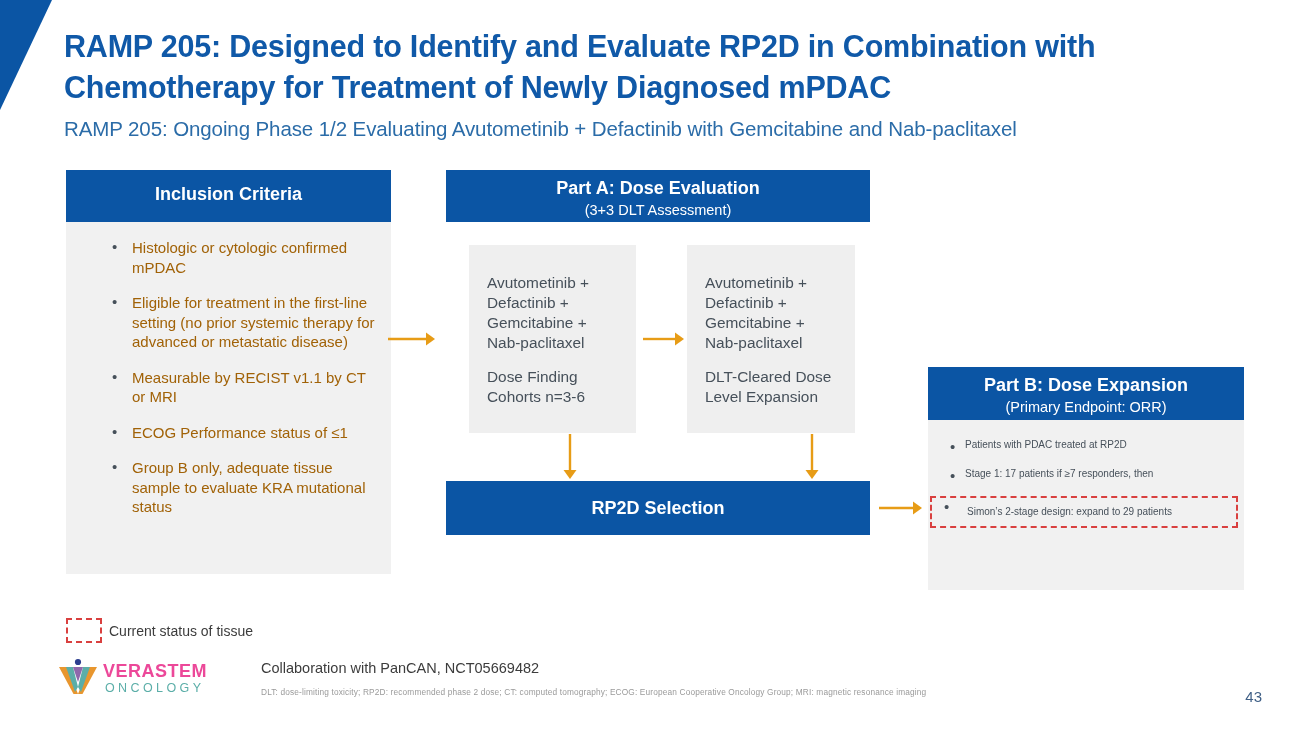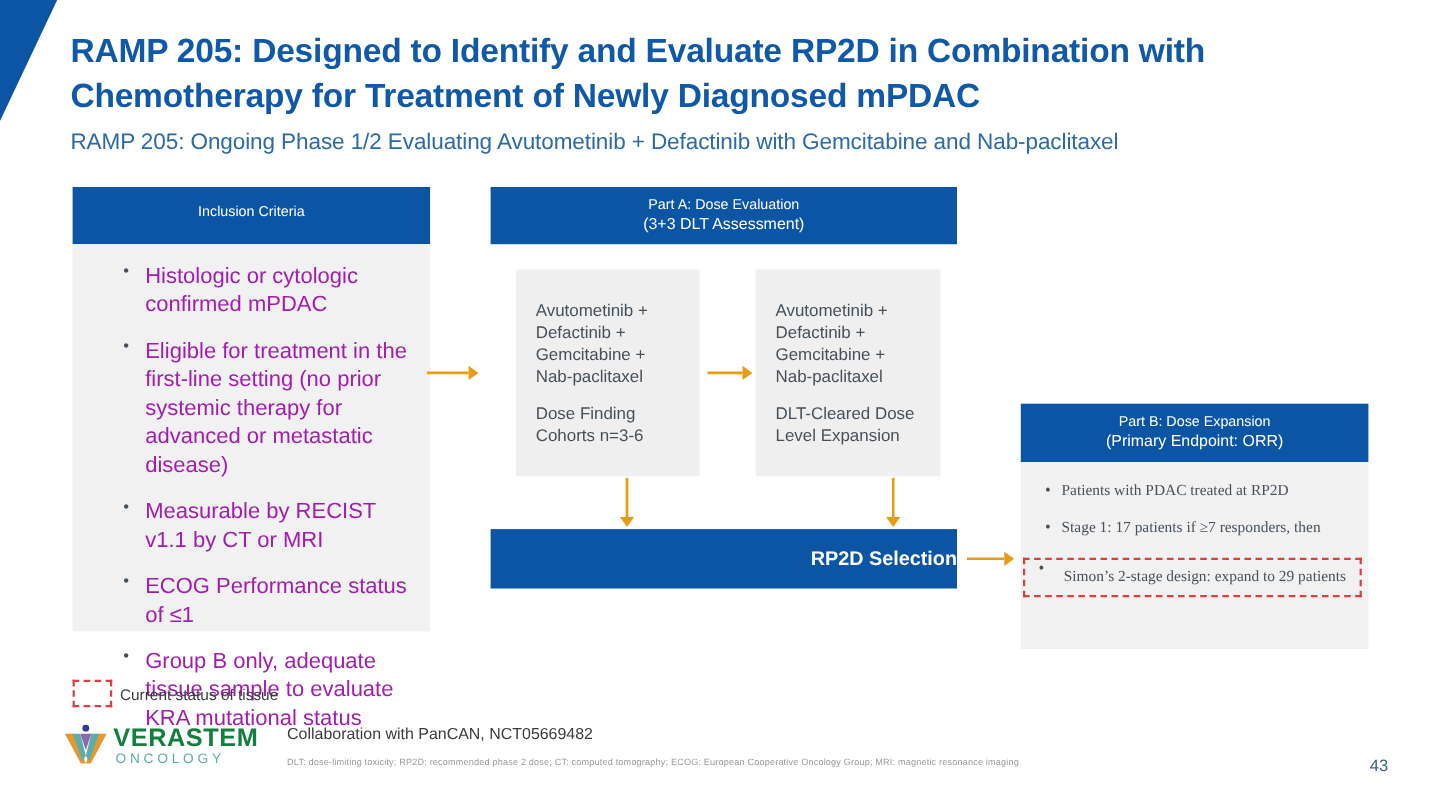--- a/index.html
+++ b/index.html
@@ -55,22 +55,22 @@
 
   
   .panel-header {
     position: absolute;
     background: #0B55A4;
     color: #ffffff;
     text-align: center;
     box-sizing: border-box;
   }
   .panel-header .ph-title {
-    font-size: 13px;
-    font-weight: normal;
+    font-size: 18px;
+    font-weight: bold;
     line-height: 1.2;
     display: block;
   }
   .panel-header .ph-sub {
     font-size: 14.5px;
     font-weight: normal;
     line-height: 1.2;
     display: block;
     margin-top: 2px;
   }
@@ -91,23 +91,23 @@
   }
   ul.bullets {
     list-style: none;
     margin: 0;
     padding: 0;
   }
   ul.bullets li {
     position: relative;
     padding-left: 52px;
     margin-bottom: 16px;
-    font-size: 20px;
+    font-size: 15px;
     line-height: 1.30;
-    color: #a21caf;
+    color: #a16207;
   }
   ul.bullets li::before {
     content: "\2022";
     position: absolute;
     left: 32px;
     top: -1px;
     color: #46505A;
     font-size: 15px;
   }
 
@@ -132,21 +132,21 @@
   
   #rp2d-box {
     position: absolute;
     left: 446px; top: 481px; width: 424px; height: 54px;
     background: #0B55A4;
     color: #ffffff;
     font-size: 18px;
     font-weight: bold;
     display: flex;
     align-items: center;
-    justify-content: flex-end;
+    justify-content: center;
     box-sizing: border-box;
   }
 
   
   #partB-header {
     left: 928px; top: 367px; width: 316px; height: 53px;
     padding-top: 8px;
   }
   #partB-body {
     left: 928px; top: 420px; width: 316px; height: 170px;
@@ -154,24 +154,23 @@
   }
   ul.bullets-b {
     list-style: none;
     margin: 0;
     padding: 0;
   }
   ul.bullets-b li {
     position: relative;
     padding-left: 27px;
     margin-bottom: 16px;
-    font-size: 14px;
+    font-size: 10px;
     line-height: 1.32;
     color: #46505A;
-    font-family: Liberation Serif, serif;
   }
   ul.bullets-b li::before {
     content: "\2022";
     position: absolute;
     left: 12px;
     top: -1px;
     color: #46505A;
     font-size: 15px;
   }
   ul.bullets-b li.highlighted {
@@ -210,23 +209,23 @@
   
   #logo {
     position: absolute;
     left: 57px; top: 658px;
     display: flex;
     align-items: center;
   }
   #logo .vmark { position: relative; width: 42px; height: 40px; }
   #logo .wordmark { margin-left: 4px; line-height: 1; }
   #logo .word-top {
-    font-size: 23px;
+    font-size: 18px;
     font-weight: bold;
-    color: #15803d;
+    color: #ec4899;
     letter-spacing: 0.5px;
     display: block;
   }
   #logo .word-bottom {
     font-size: 12.5px;
     color: #5BAEA8;
     letter-spacing: 3.4px;
     display: block;
     margin-top: 2px;
     margin-left: 2px;

